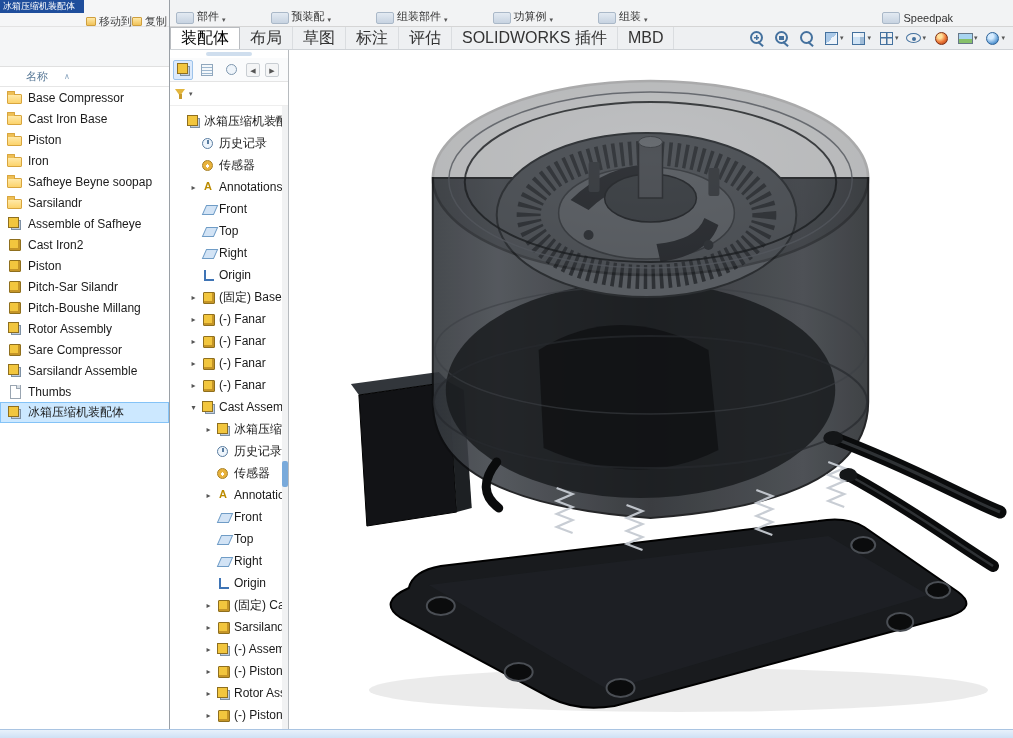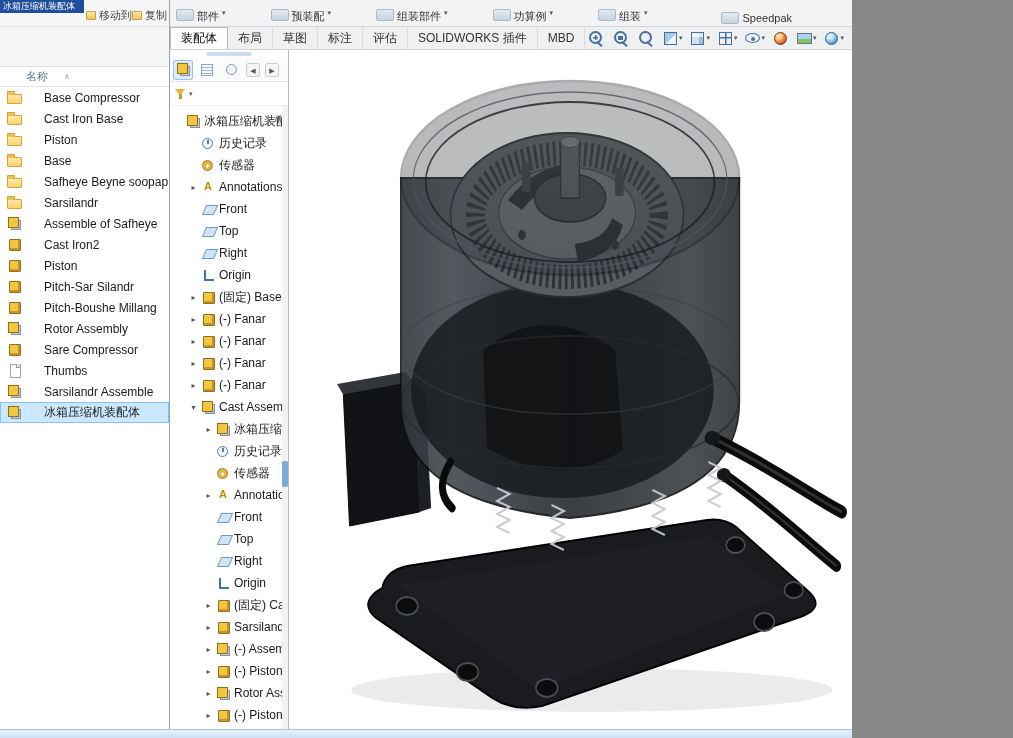--- a/index.html
+++ b/index.html
@@ -1,39 +1,39 @@
 <!DOCTYPE html>
 <html><head>
 <meta charset="utf-8">
 <style>
   *{box-sizing:border-box;margin:0;padding:0}
   html,body{background:#888}
-  .screen{width:852px;height:738px;position:relative;overflow:hidden;background:#fff;
+  .screen{width:1013px;height:738px;position:relative;overflow:hidden;background:#fff;
           font-family:"Liberation Sans",sans-serif;font-size:12px;color:#1a1a1a}
   .main{display:flex;height:729px}
 
   
   .explorer{width:170px;flex:none;border-right:1px solid #9aa0a6;background:#fff;display:flex;flex-direction:column}
   .ex-ribbon{height:27px;background:#f5f6f7;border-bottom:1px solid #e3e3e3;position:relative;flex:none}
   .ex-title{position:absolute;left:0;top:0;width:84px;height:13px;background:#1f4e9c;color:#fff;
             font-size:9px;line-height:13px;padding-left:3px;white-space:nowrap;overflow:hidden}
-  .ex-rbtns{position:absolute;left:86px;top:8px;display:flex;}
+  .ex-rbtns{position:absolute;left:86px;top:14px;display:flex;}
   .ex-rbtn{display:flex;align-items:center;gap:3px;border:none;background:none;font:11px "Liberation Sans",sans-serif;color:#444;cursor:default}
   .ex-rbtn-ic{width:10px;height:9px;background:linear-gradient(#ffe9a8,#f0c35a);border:1px solid #cf9f3e;border-radius:1px}
   .ex-ribbon2{height:40px;background:#f5f6f7;border-bottom:1px solid #e0e0e0;flex:none}
   .ex-address{height:23px;margin:4px 2px 2px 2px;border:1px solid #cdd5dd;background:#fff;display:flex;align-items:center;
               padding:0 5px;font-size:11px;white-space:nowrap;overflow:hidden;flex:none}
   .crumbs{display:flex;align-items:center}
   .crumb{color:#333}
   .crumb+.crumb::before{content:"›";margin:0 5px;color:#777}
   .ex-listhead{height:20px;border-bottom:1px solid #e6e6e6;display:flex;align-items:center;padding-left:26px;
                color:#5a7a98;font-size:11px;flex:none}
   .sortmark{margin-left:16px;font-size:8px;color:#8aa5bf}
   .ex-list{flex:1;overflow:hidden}
-  .ex-row{height:21px;display:flex;align-items:center;gap:22px;padding-left:7px;white-space:nowrap;overflow:hidden}
+  .ex-row{height:21px;display:flex;align-items:center;gap:6px;padding-left:7px;white-space:nowrap;overflow:hidden}
   .ex-row.selected{background:#cce8ff;outline:1px solid #84c3f7;outline-offset:-1px}
   .ex-name{overflow:hidden}
 
   
   .ic{display:inline-block;width:15px;height:13px;position:relative;flex:none}
   .ic-folder{background:linear-gradient(#ffe9a8,#fcd36b);border:1px solid #d8a53d;border-radius:1px;height:10px;margin-top:3px}
   .ic-folder::before{content:"";position:absolute;top:-4px;left:-1px;width:6px;height:3px;background:#eebf55;
                      border:1px solid #d8a53d;border-bottom:none;border-radius:1px 1px 0 0}
   .ic-swpart::before{content:"";position:absolute;left:2px;top:1px;width:10px;height:10px;background:#f2c63e;
                      border:1px solid #8f6f1e;border-radius:1px;box-shadow:inset -2px -2px 0 rgba(160,110,20,.55)}
@@ -47,28 +47,28 @@
                      background:radial-gradient(circle at 50% 55%,#fff 0 25%,#e8b23c 26% 100%)}
   .ic-annot::before{content:"A";position:absolute;left:3px;top:-1px;font:bold 11px/13px "Liberation Sans",sans-serif;color:#bb8b00}
   .ic-plane::before{content:"";position:absolute;left:3px;top:2px;width:10px;height:8px;background:rgba(165,200,235,.5);
                     border:1px solid #6f9cc6;transform:skewX(-24deg)}
   .ic-origin::before{content:"";position:absolute;left:3px;top:1px;width:8px;height:9px;border-left:2px solid #3f74b5;border-bottom:2px solid #3f74b5}
 
   
   .sw{flex:1;display:flex;flex-direction:column;min-width:0}
   .sw-toolbar{height:27px;background:#f2f3f4;border-bottom:1px solid #d5d5d5;display:flex;align-items:flex-end;
               gap:45px;padding:0 6px 2px 6px;flex:none}
-  .sw-tool{display:flex;align-items:flex-start;gap:3px;font-size:11px;color:#333}
+  .sw-tool{display:flex;align-items:flex-end;gap:3px;font-size:11px;color:#333}
   .sw-tool:last-child{margin-left:auto;margin-right:51px}
   .tool-ph{width:18px;height:12px;background:linear-gradient(#e3eaf2,#c7d3e1);border:1px solid #aab8c8;border-radius:2px}
   .caret{font-size:7px;color:#555}
 
   .sw-tabsrow{height:23px;background:#eef0f2;border-bottom:1px solid #cfd3d7;display:flex;align-items:stretch;flex:none}
   .sw-tabs{display:flex}
-  .sw-tab{padding:0 10px;display:flex;align-items:center;font-size:12px;color:#333;border-right:1px solid #dadde0;cursor:default}
+  .sw-tab{padding:0 10px;display:flex;align-items:center;font-size:16px;color:#333;border-right:1px solid #dadde0;cursor:default}
   .sw-tab.active{background:#fff;border:1px solid #b9bcc0;border-bottom:none;color:#000}
   .hud{margin-left:auto;display:flex;align-items:center;gap:8px;padding-right:8px}
   .hud-item{display:flex;align-items:center;gap:1px}
   .hic{display:inline-block;position:relative;width:16px;height:16px}
   .hic-magplus::before,.hic-magarea::before,.hic-magprev::before{content:"";position:absolute;left:1px;top:1px;width:9px;height:9px;
         border:2px solid #44719e;border-radius:50%}
   .hic-magplus::after,.hic-magarea::after,.hic-magprev::after{content:"";position:absolute;right:1px;bottom:1px;width:7px;height:2px;
         background:#44719e;transform:rotate(42deg)}
   .hic-magplus::before{background:linear-gradient(#44719e,#44719e) center/5px 1.5px no-repeat,
                        linear-gradient(#44719e,#44719e) center/1.5px 5px no-repeat}
@@ -156,21 +156,21 @@
           <div class="ex-row">
             <span class="ic ic-folder"></span>
             <span class="ex-name">Cast Iron Base</span>
           </div>
           <div class="ex-row">
             <span class="ic ic-folder"></span>
             <span class="ex-name">Piston</span>
           </div>
           <div class="ex-row">
             <span class="ic ic-folder"></span>
-            <span class="ex-name">Base</span>
+            <span class="ex-name">Iron</span>
           </div>
           <div class="ex-row">
             <span class="ic ic-folder"></span>
             <span class="ex-name">Safheye Beyne soopap</span>
           </div>
           <div class="ex-row">
             <span class="ic ic-folder"></span>
             <span class="ex-name">Sarsilandr</span>
           </div>
           <div class="ex-row">
@@ -195,26 +195,26 @@
           </div>
           <div class="ex-row">
             <span class="ic ic-swasm"></span>
             <span class="ex-name">Rotor Assembly</span>
           </div>
           <div class="ex-row">
             <span class="ic ic-swpart"></span>
             <span class="ex-name">Sare Compressor</span>
           </div>
           <div class="ex-row">
+            <span class="ic ic-swasm"></span>
+            <span class="ex-name">Sarsilandr Assemble</span>
+          </div>
+          <div class="ex-row">
             <span class="ic ic-file"></span>
             <span class="ex-name">Thumbs</span>
-          </div>
-          <div class="ex-row">
-            <span class="ic ic-swasm"></span>
-            <span class="ex-name">Sarsilandr Assemble</span>
           </div>
           <div class="ex-row selected">
             <span class="ic ic-swasm"></span>
             <span class="ex-name">冰箱压缩机装配体</span>
           </div>
         </div>
     </aside>
 
     <section class="sw">
 

